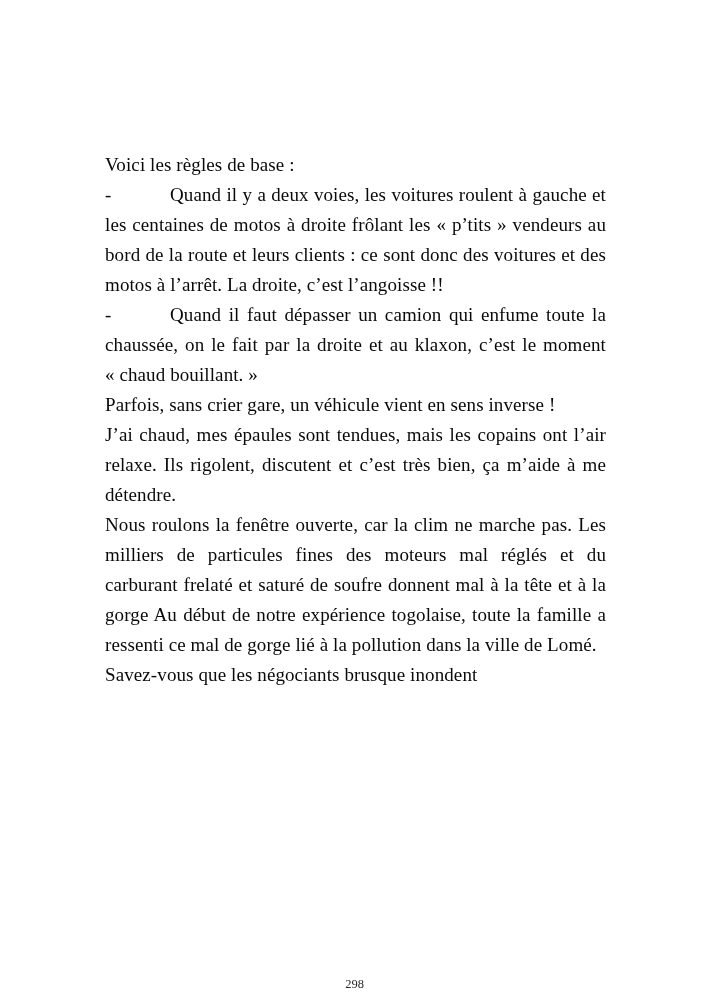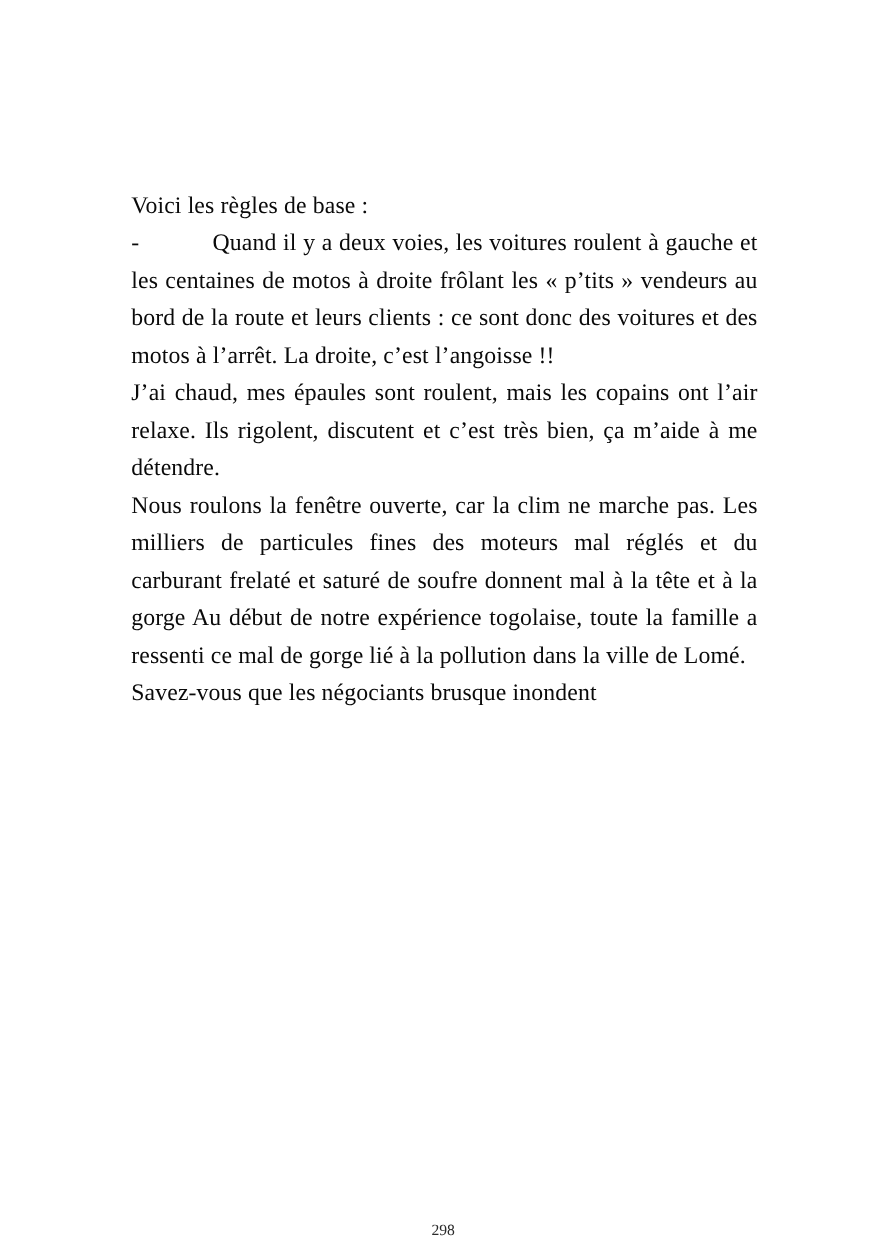--- a/index.html
+++ b/index.html
@@ -51,18 +51,20 @@
     color: #2a2a2a;
   }
 </style>
 </head>
 <body>
 
 <div class="page">
   <div class="text-block" id="text-block">
       <p class="para">Voici les règles de base&nbsp;:</p>
       <p class="para"><span class="dash">-</span>Quand il y a deux voies, les voitures roulent à gauche et les centaines de motos à droite frôlant les «&nbsp;p’tits&nbsp;» vendeurs au bord de la route et leurs clients&nbsp;: ce sont donc des voitures et des motos à l’arrêt. La droite, c’est l’angoisse&nbsp;!!</p>
-      <p class="para">J’ai chaud, mes épaules sont roulent, mais les copains ont l’air relaxe. Ils rigolent, discutent et c’est très bien, ça m’aide à me détendre.</p>
+      <p class="para"><span class="dash">-</span>Quand il faut dépasser un camion qui enfume toute la chaussée, on le fait par la droite et au klaxon, c’est le moment «&nbsp;chaud bouillant.&nbsp;»</p>
+      <p class="para">Parfois, sans crier gare, un véhicule vient en sens inverse&nbsp;!</p>
+      <p class="para">J’ai chaud, mes épaules sont tendues, mais les copains ont l’air relaxe. Ils rigolent, discutent et c’est très bien, ça m’aide à me détendre.</p>
       <p class="para">Nous roulons la fenêtre ouverte, car la clim ne marche pas. Les milliers de particules fines des moteurs mal réglés et du carburant frelaté et saturé de soufre donnent mal à la tête et à la gorge Au début de notre expérience togolaise, toute la famille a ressenti ce mal de gorge lié à la pollution dans la ville de Lomé.</p>
       <p class="para">Savez-vous que les négociants brusque inondent</p>
     </div>
   <div class="page-number">298</div>
 </div>
 
 </body></html>

